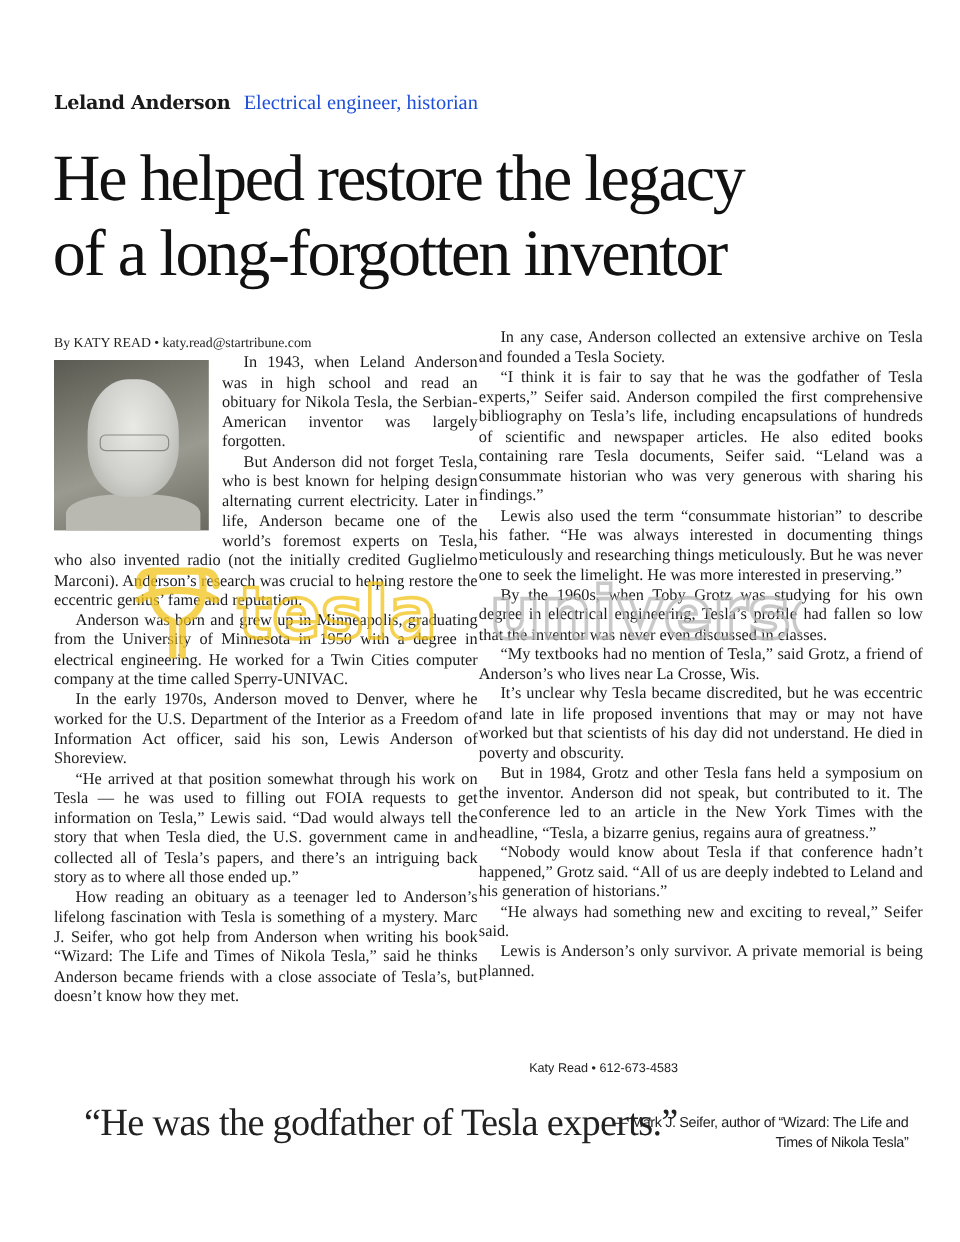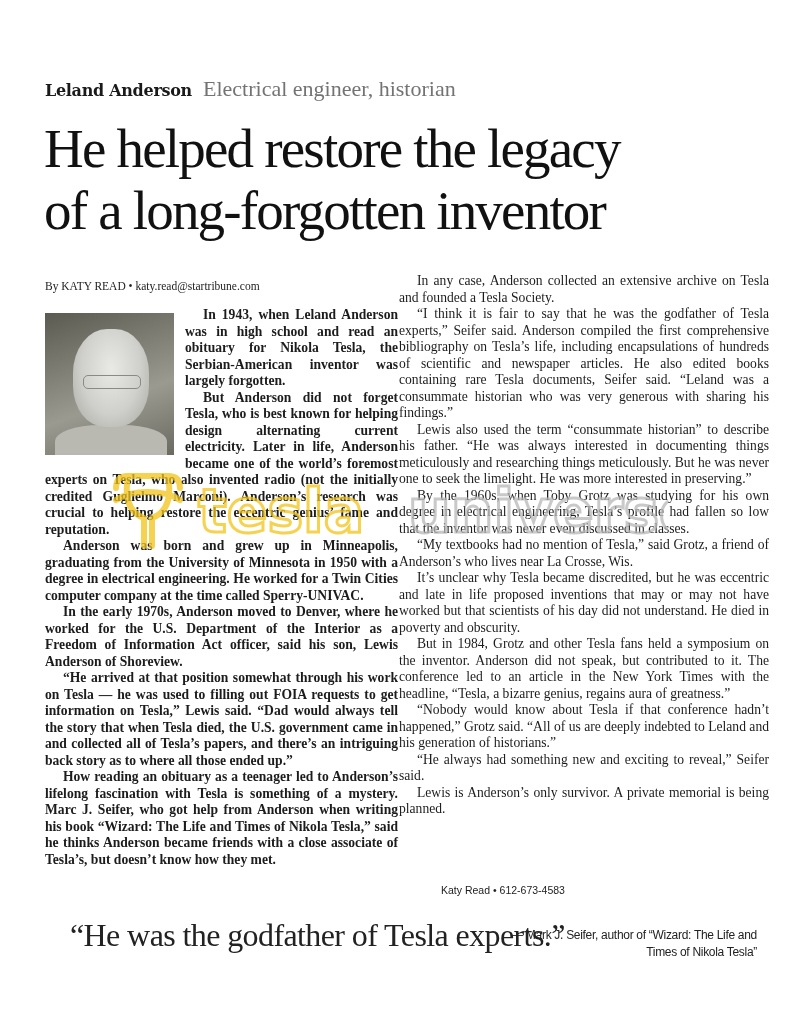--- a/index.html
+++ b/index.html
@@ -1,30 +1,30 @@
 <!DOCTYPE html>
 <html><head>
 <meta charset="utf-8">
 <style>
   html, body { margin: 0; padding: 0; background: #ffffff; }
   body { width: 800px; height: 1035px; position: relative; overflow: hidden; color: #1a1a1a; }
   .page { position: absolute; left: 0; top: 0; width: 800px; height: 1035px; }
 
   .kicker { position: absolute; left: 45px; top: 76px; font-family: "DejaVu Serif", serif; font-size: 16px; white-space: nowrap; }
   .kicker .name { font-weight: bold; letter-spacing: -0.3px; }
-  .kicker .role { font-family: "Liberation Serif", serif; font-size: 22px; color: #737373; margin-left: 6px; }
+  .kicker .role { font-family: "Liberation Serif", serif; font-size: 17px; color: #1d4ed8; margin-left: 6px; }
 
   .headline { position: absolute; left: 44px; top: 118px; width: 740px; font-family: "Liberation Serif", serif; font-size: 55px; line-height: 62px; letter-spacing: -1.8px; color: #111; }
   .headline div { white-space: nowrap; }
 
   .byline { position: absolute; left: 45px; top: 280px; font-family: "Liberation Serif", serif; font-size: 11.5px; color: #222; white-space: nowrap; }
 
   .col { position: absolute; font-family: "Liberation Serif", serif; font-size: 13.6px; line-height: 16.5px; text-align: justify; color: #1c1c1c; }
   .col p { margin: 0; text-indent: 18px; }
-  .col-left { left: 45px; top: 307px; width: 353px; font-weight: bold; }
+  .col-left { left: 45px; top: 294px; width: 353px; }
   .col-right { left: 399px; top: 273px; width: 370px; }
 
   .photo { float: left; width: 129px; height: 142px; margin: 6px 11px 4px 0; background: linear-gradient(160deg, #5a5a52 0%, #7a7a70 30%, #9a9a90 60%, #6a6a60 100%); position: relative; overflow: hidden; }
   .photo .head { position: absolute; left: 28px; top: 16px; width: 76px; height: 98px; border-radius: 45% 45% 42% 42%; background: radial-gradient(ellipse at 50% 40%, #e9e9e6 0%, #cfcfcb 55%, #a8a8a2 100%); }
   .photo .glasses { position: absolute; left: 38px; top: 62px; width: 56px; height: 12px; border: 1.5px solid #8a8a85; border-radius: 5px; }
   .photo .shirt { position: absolute; left: 10px; top: 112px; width: 112px; height: 40px; border-radius: 40% 40% 0 0; background: #b9b9b2; }
 
   .signoff { position: absolute; left: 409px; top: 884px; font-family: "Liberation Sans", sans-serif; font-size: 10.5px; color: #222; white-space: nowrap; padding-left: 32px; }
 
   .pullquote { position: absolute; left: 70px; top: 917px; width: 700px; }

